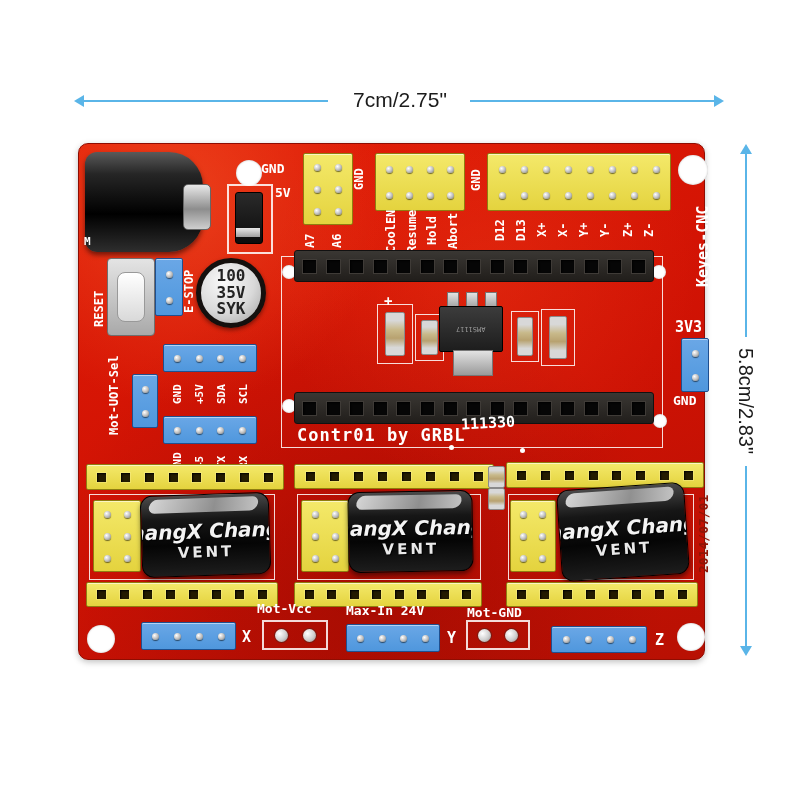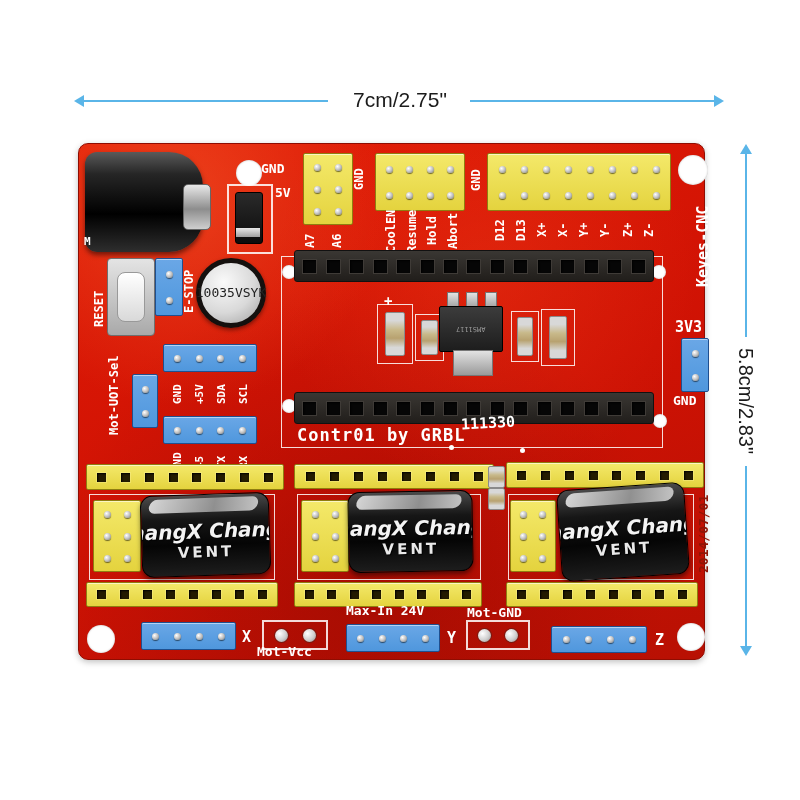--- a/index.html
+++ b/index.html
@@ -39,22 +39,22 @@
   .pin-slot{width:13px;height:13px;place-self:center;background:#060606;
     border:1px solid #3f3b37;box-shadow:inset 1px 1px 2px #000;}
   .pin-pad{width:13px;height:13px;border-radius:50%;place-self:center;
     background:radial-gradient(circle at 35% 35%,#fff,#cfcfcf 55%,#8a8a8a);box-shadow:0 0 0 1px #7a1a10;}
   .white-box{position:absolute;border:2px solid rgba(255,255,255,.85);background:transparent;}
   
   .jack-body{position:absolute;background:linear-gradient(180deg,#5a5a5a 0%,#262626 22%,#000 62%,#2e2e2e 100%);border-radius:12px 34px 34px 12px;box-shadow:0 3px 5px rgba(0,0,0,.5);}
   .jack-tip{position:absolute;background:linear-gradient(180deg,#e8e8e8,#8d8d8d 55%,#cfcfcf);border-radius:5px;border:1px solid #666;}
   .ecap{position:absolute;border-radius:50%;border:5px solid #14100e;
     background:radial-gradient(circle at 38% 32%,#fafafa,#d9d9d9 55%,#9f9f9f);box-shadow:0 2px 4px rgba(0,0,0,.45);}
-  .ecap-text{width:100%;height:100%;display:flex;flex-direction:row;align-items:center;justify-content:center;
-    color:#232323;font-family:"DejaVu Sans Mono",monospace;font-weight:normal;font-size:13px;line-height:1.05;}
+  .ecap-text{width:100%;height:100%;display:flex;flex-direction:column;align-items:center;justify-content:center;
+    color:#232323;font-family:"DejaVu Sans Mono",monospace;font-weight:bold;font-size:16px;line-height:1.05;}
   .dcap{position:absolute;border-radius:12px;border:1px solid #000;overflow:hidden;
     background:linear-gradient(180deg,#4a4a4a 0%,#161616 30%,#050505 62%,#1d1d1d 100%);
     box-shadow:0 3px 5px rgba(0,0,0,.5);display:flex;flex-direction:column;align-items:center;justify-content:center;}
   .dcap-stripe{position:absolute;top:3px;left:8px;right:10px;height:14px;border-radius:7px;
     background:linear-gradient(90deg,#e6e6e6,#9a9a9a 60%,#d2d2d2);opacity:.9;transform:skewX(-14deg);}
   .dcap-brand{color:#f4f4f4;font-family:"DejaVu Sans",sans-serif;font-weight:bold;font-style:italic;font-size:20px;
     white-space:nowrap;text-shadow:1px 1px 1px #000;margin-top:10px;}
   .dcap-vent{color:#e9e9e9;font-family:"DejaVu Sans",sans-serif;font-weight:bold;font-size:15px;letter-spacing:3px;
     white-space:nowrap;text-shadow:1px 1px 1px #000;}
   .smd{position:absolute;background:linear-gradient(180deg,#d8d8d8 18%,#c8b98a 40%,#b8a270 60%,#d8d8d8 82%);
@@ -373,21 +373,21 @@
         <span class="pin-hole"></span>
         <span class="pin-hole"></span>
         <span class="pin-hole"></span>
         <span class="pin-hole"></span>
         <span class="pin-hole"></span>
       </div>
 
     <div class="vtd cen" style="position:absolute;left:614px;top:340px;width:20px;height:100px;color:var(--date_red);
          font-family:'DejaVu Sans Mono',monospace;font-weight:bold;font-size:13px;transform:rotate(180deg);">2014/07/01</div>
 
-    <div class="sk" style="position:absolute;left:178px;top:458px;font-size:13px;margin-top:43px;">Mot-Vcc</div>
+    <div class="sk" style="position:absolute;left:178px;top:458px;font-size:13px;">Mot-Vcc</div>
     <div class="sk" style="position:absolute;left:267px;top:460px;font-size:13px;">Max-In 24V</div>
     <div class="sk" style="position:absolute;left:388px;top:462px;font-size:13px;">Mot-GND</div>
 
     <div class="hdr-blue abs" style="left: 62px; top: 478px; width: 95px; height: 28px; display: grid; grid-template-columns: repeat(4, 1fr); grid-template-rows: repeat(1, 1fr);" data-pins="4x1">
         <span class="pin-dot"></span>
         <span class="pin-dot"></span>
         <span class="pin-dot"></span>
         <span class="pin-dot"></span>
       </div>
     <div class="sk" style="position:absolute;left:163px;top:486px;font-size:15px;">X</div>

